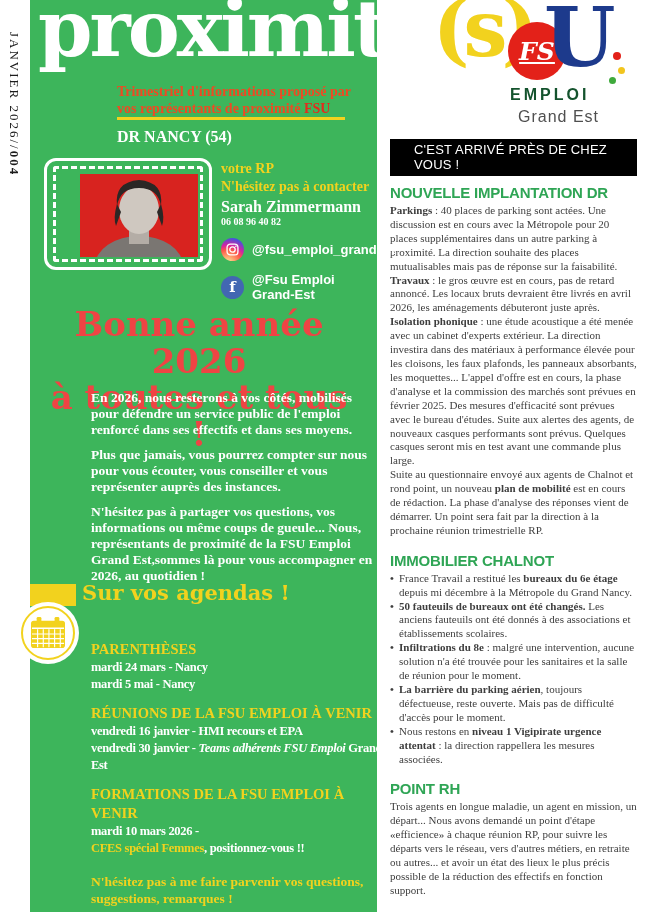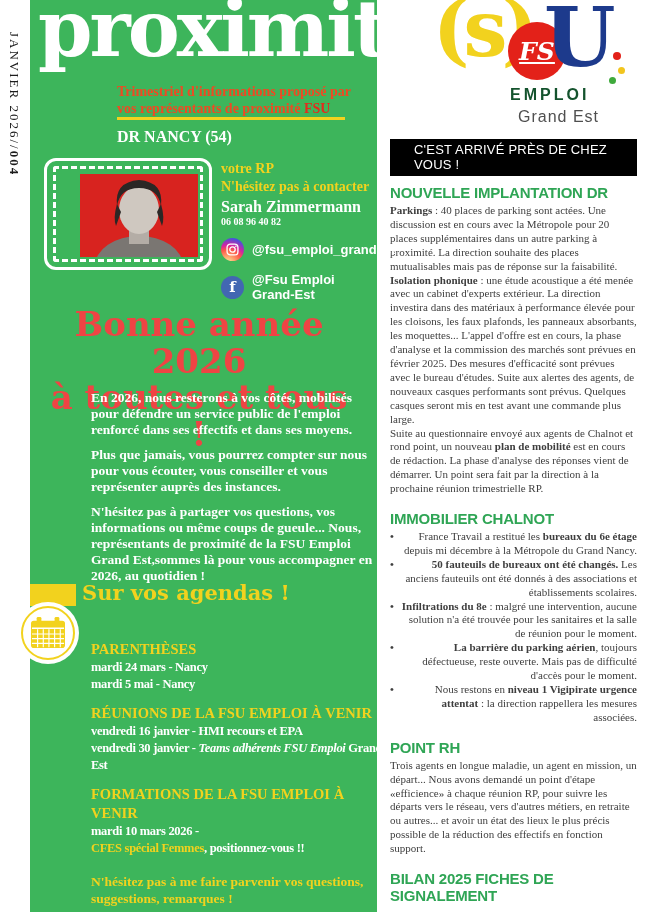--- a/index.html
+++ b/index.html
@@ -85,21 +85,21 @@
   
   .news { position:absolute; left:390px; top:139px; width:247px; z-index:3; }
   .banner { background:#000000; color:#ffffff; font-family:"Liberation Sans",sans-serif; font-weight:normal;
             font-size:13px; letter-spacing:0.2px; padding:3px 7px 4px 24px; margin-bottom:6px; }
   .news-h { color:#2fa555; font-family:"Liberation Sans",sans-serif; font-weight:bold; font-size:15px;
             letter-spacing:-0.2px; margin:14px 0 3px 0; }
   .news-h:first-of-type { margin-top:8px; }
   .news-p { font-size:11px; line-height:13.9px; color:#3e3e3e; margin:0; }
   .news-bullet { display:flex; font-size:11px; line-height:13.9px; color:#3e3e3e; }
   .news-bullet .bm { width:9px; flex:none; font-weight:bold; }
-  .news-bullet .bc { flex:1;text-align:right; }
+  .news-bullet .bc { flex:1; }
 </style>
 </head>
 <body>
 
 <div class="page">
 
   <div class="green-col"></div>
 
   <div class="sidebar">
     <div class="issue">
@@ -217,20 +217,21 @@
         <div class="agenda-line"><span class="yel">CFES spécial Femmes</span><span>, positionnez-vous !!</span></div>
       </div>
       <div class="agenda-outro">N'hésitez pas à me faire parvenir vos questions, suggestions, remarques !</div>
     </div>
 
   <div class="news">
     <div class="banner">C'EST ARRIVÉ PRÈS DE CHEZ VOUS !</div>
     <div>
         <h3 class="news-h">NOUVELLE IMPLANTATION DR</h3>
         <p class="news-p"><span class="b">Parkings</span><span> : 40 places de parking sont actées. Une discussion est en cours avec la Métropole pour 20 places supplémentaires dans un autre parking à proximité. La direction souhaite des places mutualisables mais pas de réponse sur la faisabilité.</span></p>
+        <p class="news-p"><span class="b">Travaux</span><span> : le gros œuvre est en cours, pas de retard annoncé. Les locaux bruts devraient être livrés en avril 2026, les aménagements débuteront juste après.</span></p>
         <p class="news-p"><span class="b">Isolation phonique</span><span> : une étude acoustique a été menée avec un cabinet d'experts extérieur. La direction investira dans des matériaux à performance élevée pour les cloisons, les faux plafonds, les panneaux absorbants, les moquettes... L'appel d'offre est en cours, la phase d'analyse et la commission des marchés sont prévues en février 2025. Des mesures d'efficacité sont prévues avec le bureau d'études. Suite aux alertes des agents, de nouveaux casques performants sont prévus. Quelques casques seront mis en test avant une commande plus large.</span></p>
         <p class="news-p"><span>Suite au questionnaire envoyé aux agents de Chalnot et rond point, un nouveau </span><span class="b">plan de mobilité</span><span> est en cours de rédaction. La phase d'analyse des réponses vient de démarrer. Un point sera fait par la direction à la prochaine réunion trimestrielle RP.</span></p>
         <h3 class="news-h">IMMOBILIER CHALNOT</h3>
         <div class="news-bullet">
           <span class="bm">•</span>
           <span class="bc"><span>France Travail a restitué les </span><span class="b">bureaux du 6e étage</span><span> depuis mi décembre à la Métropole du Grand Nancy.</span></span>
         </div>
         <div class="news-bullet">
           <span class="bm">•</span>
           <span class="bc"><span class="b">50 fauteuils de bureaux ont été changés.</span><span> Les anciens fauteuils ont été donnés à des associations et établissements scolaires.</span></span>

